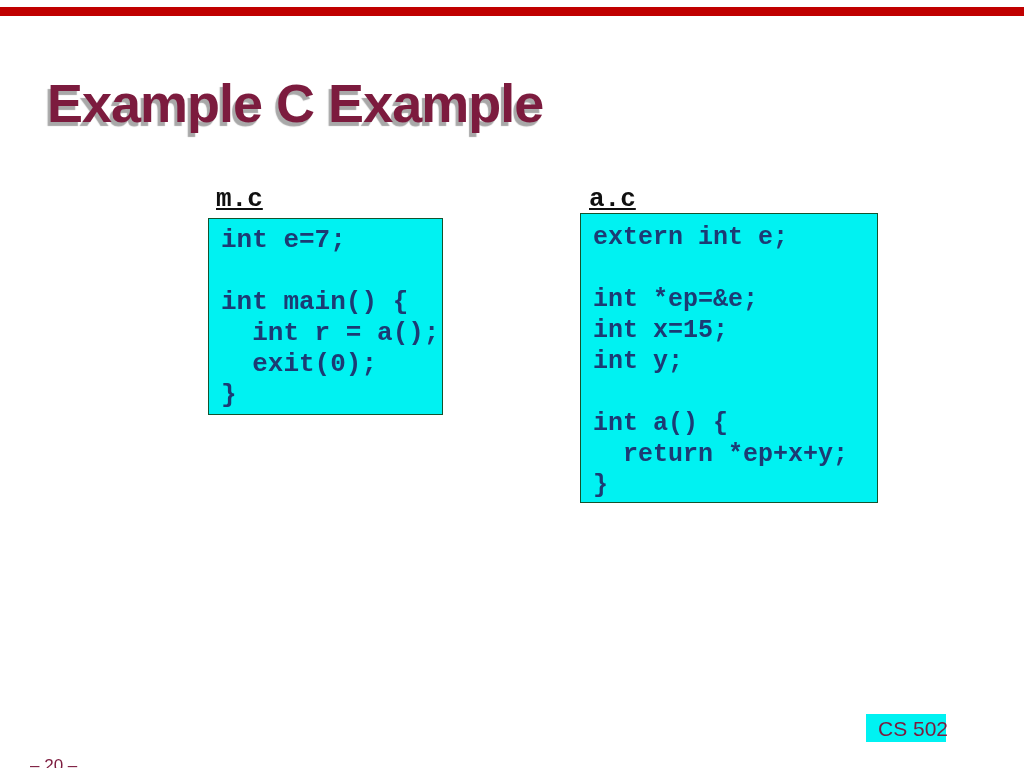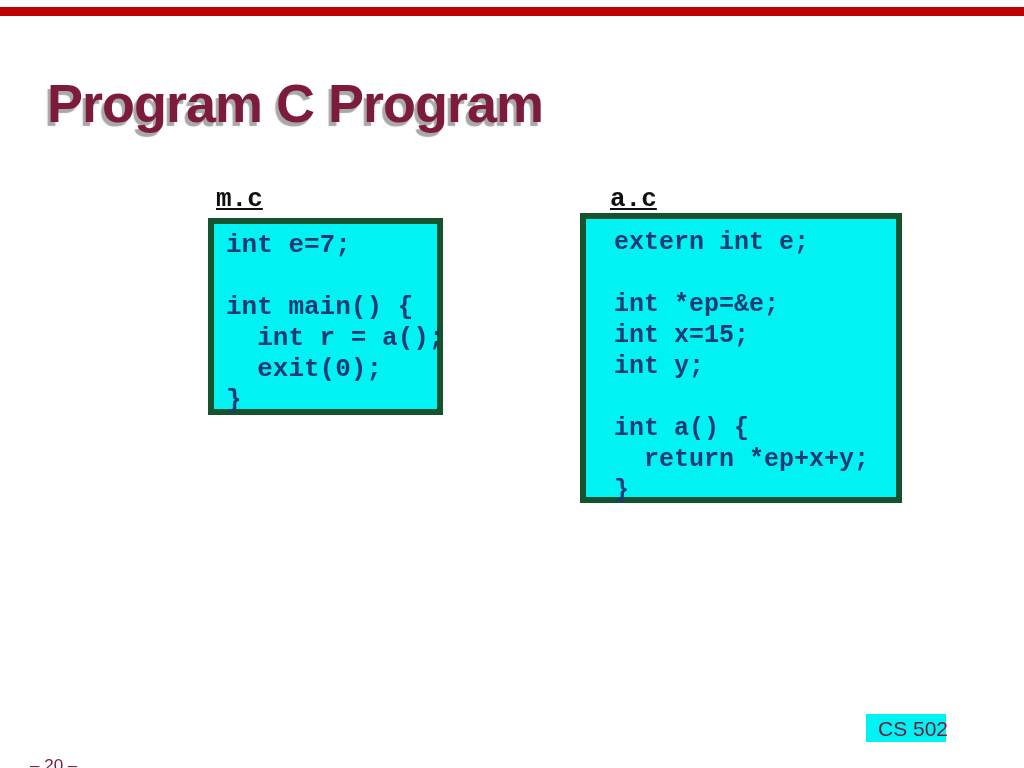--- a/index.html
+++ b/index.html
@@ -27,43 +27,43 @@
   }
   .file-label{
     position:absolute;
     font-family:"Liberation Mono","DejaVu Sans Mono",monospace;
     font-weight:bold;
     color:#101010;
     white-space:pre;
     text-decoration:underline;
   }
   .file-label.mc{left:216px;top:184px;font-size:26px;}
-  .file-label.ac{left:589px;top:184px;font-size:26px;margin-left:21px;}
+  .file-label.ac{left:589px;top:184px;font-size:26px;}
   .code-box{
     position:absolute;
     background:#00F2F2;
-    border:6px solid #14532d;
+    border:1px solid #14532d;
     box-sizing:border-box;
     font-family:"Liberation Mono","DejaVu Sans Mono",monospace;
     font-weight:bold;
     color:#1C3B74;
   }
   .code-box pre{
     margin:0;
     font:inherit;
     white-space:pre;
   }
   .code-box.mc{
     left:208px;top:218px;width:235px;height:197px;
     padding:6px 0 0 12px;
     font-size:26px;line-height:31px;
   }
   .code-box.ac{
-    left:580px;top:213px;width:322px;height:290px;
-    padding:8px 0 0 28px;
+    left:580px;top:213px;width:298px;height:290px;
+    padding:8px 0 0 12px;
     font-size:25px;line-height:31px;
   }
   .footer-page{
     position:absolute;
     left:30px;top:756px;
     font-size:17px;
     color:#7C1B3E;
     white-space:nowrap;
   }
   .course-highlight{
@@ -79,21 +79,21 @@
     white-space:nowrap;
   }
 </style>
 </head>
 <body>
 
 <div class="slide">
 
   <div class="top-bar"></div>
 
-  <h1 class="slide-title">Program C Program</h1>
+  <h1 class="slide-title">Example C Example</h1>
 
   <div class="file-label mc">m.c</div>
 
   <div class="code-box mc">
     <pre>int e=7;
 
 int main() {
   int r = a();
   exit(0);
 }</pre>

